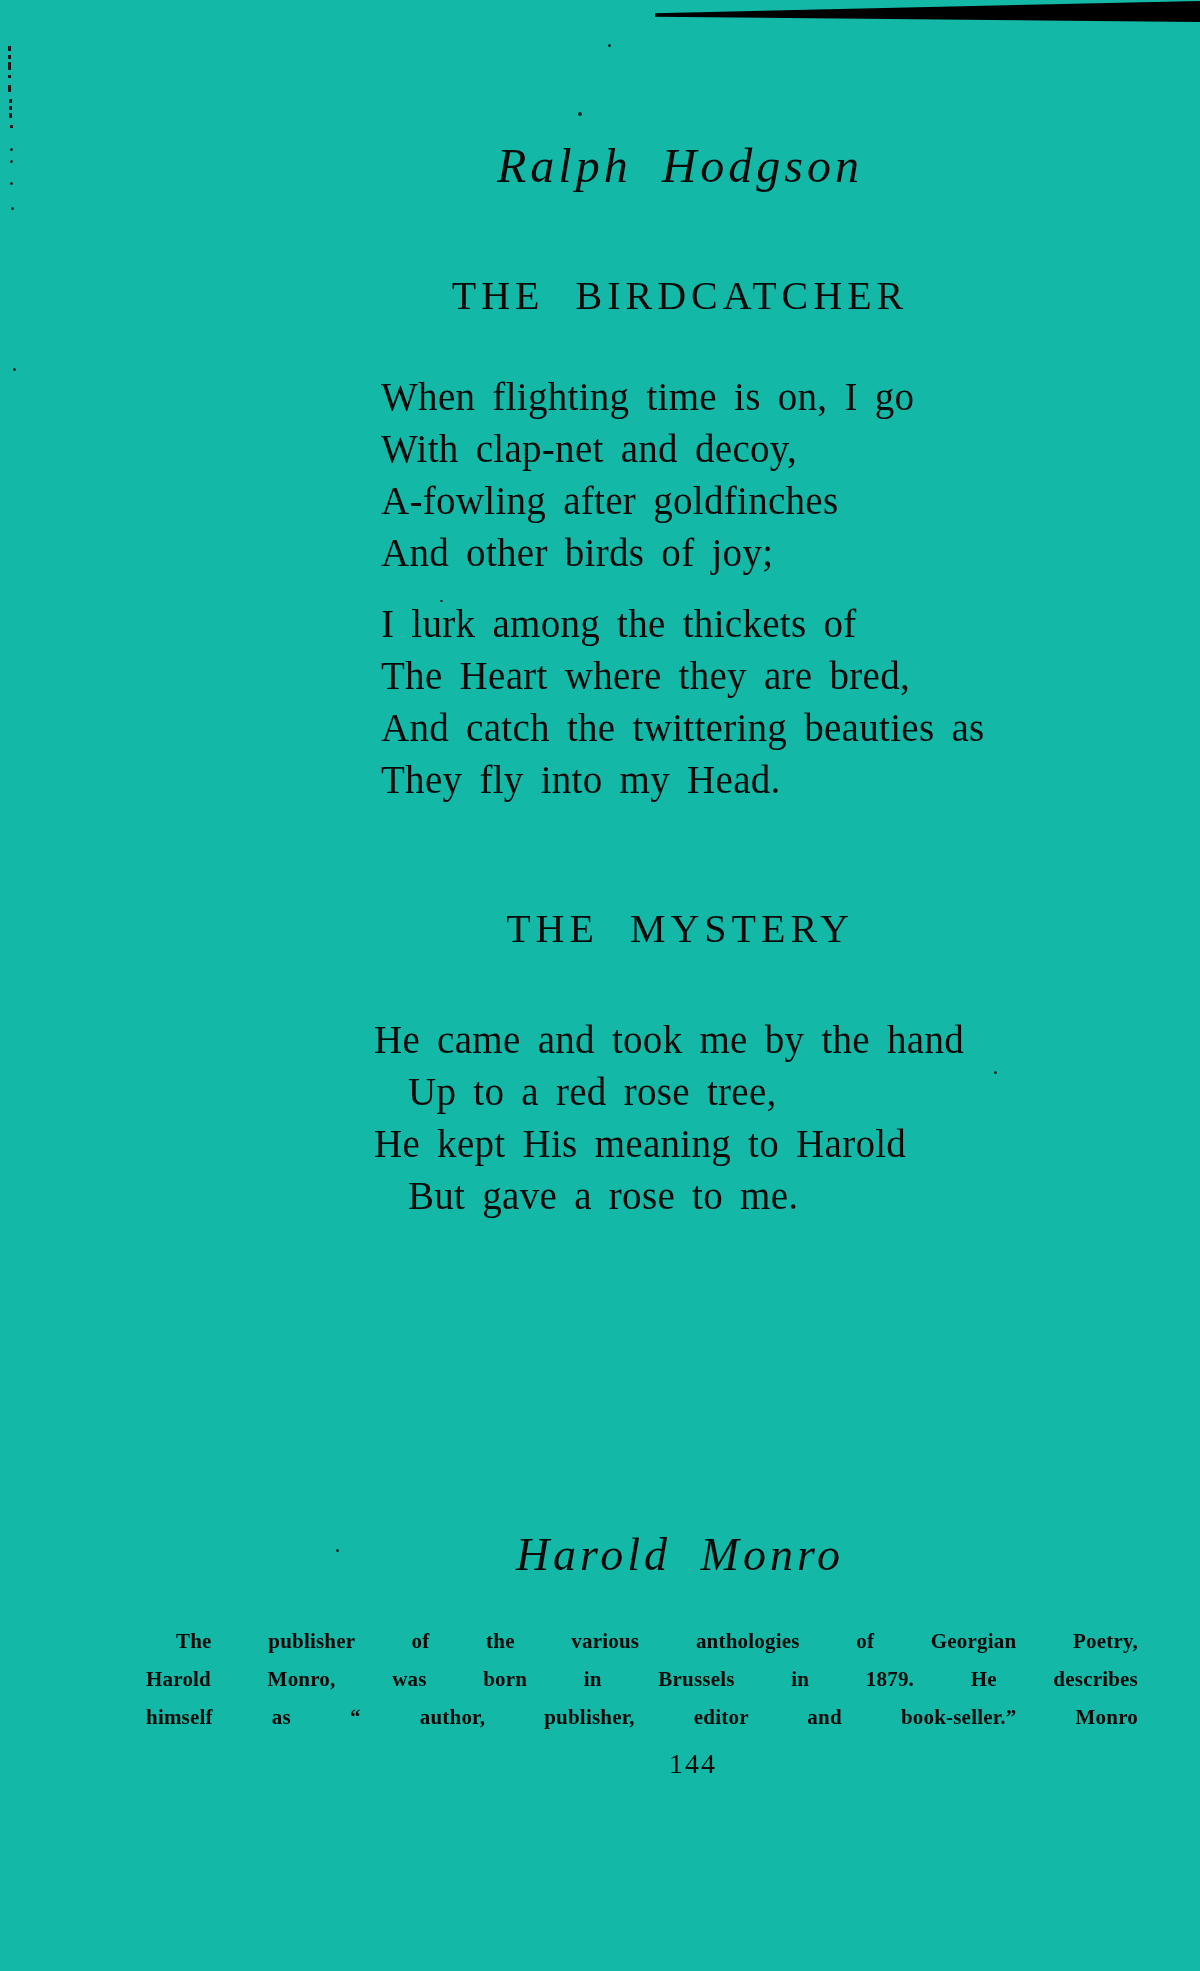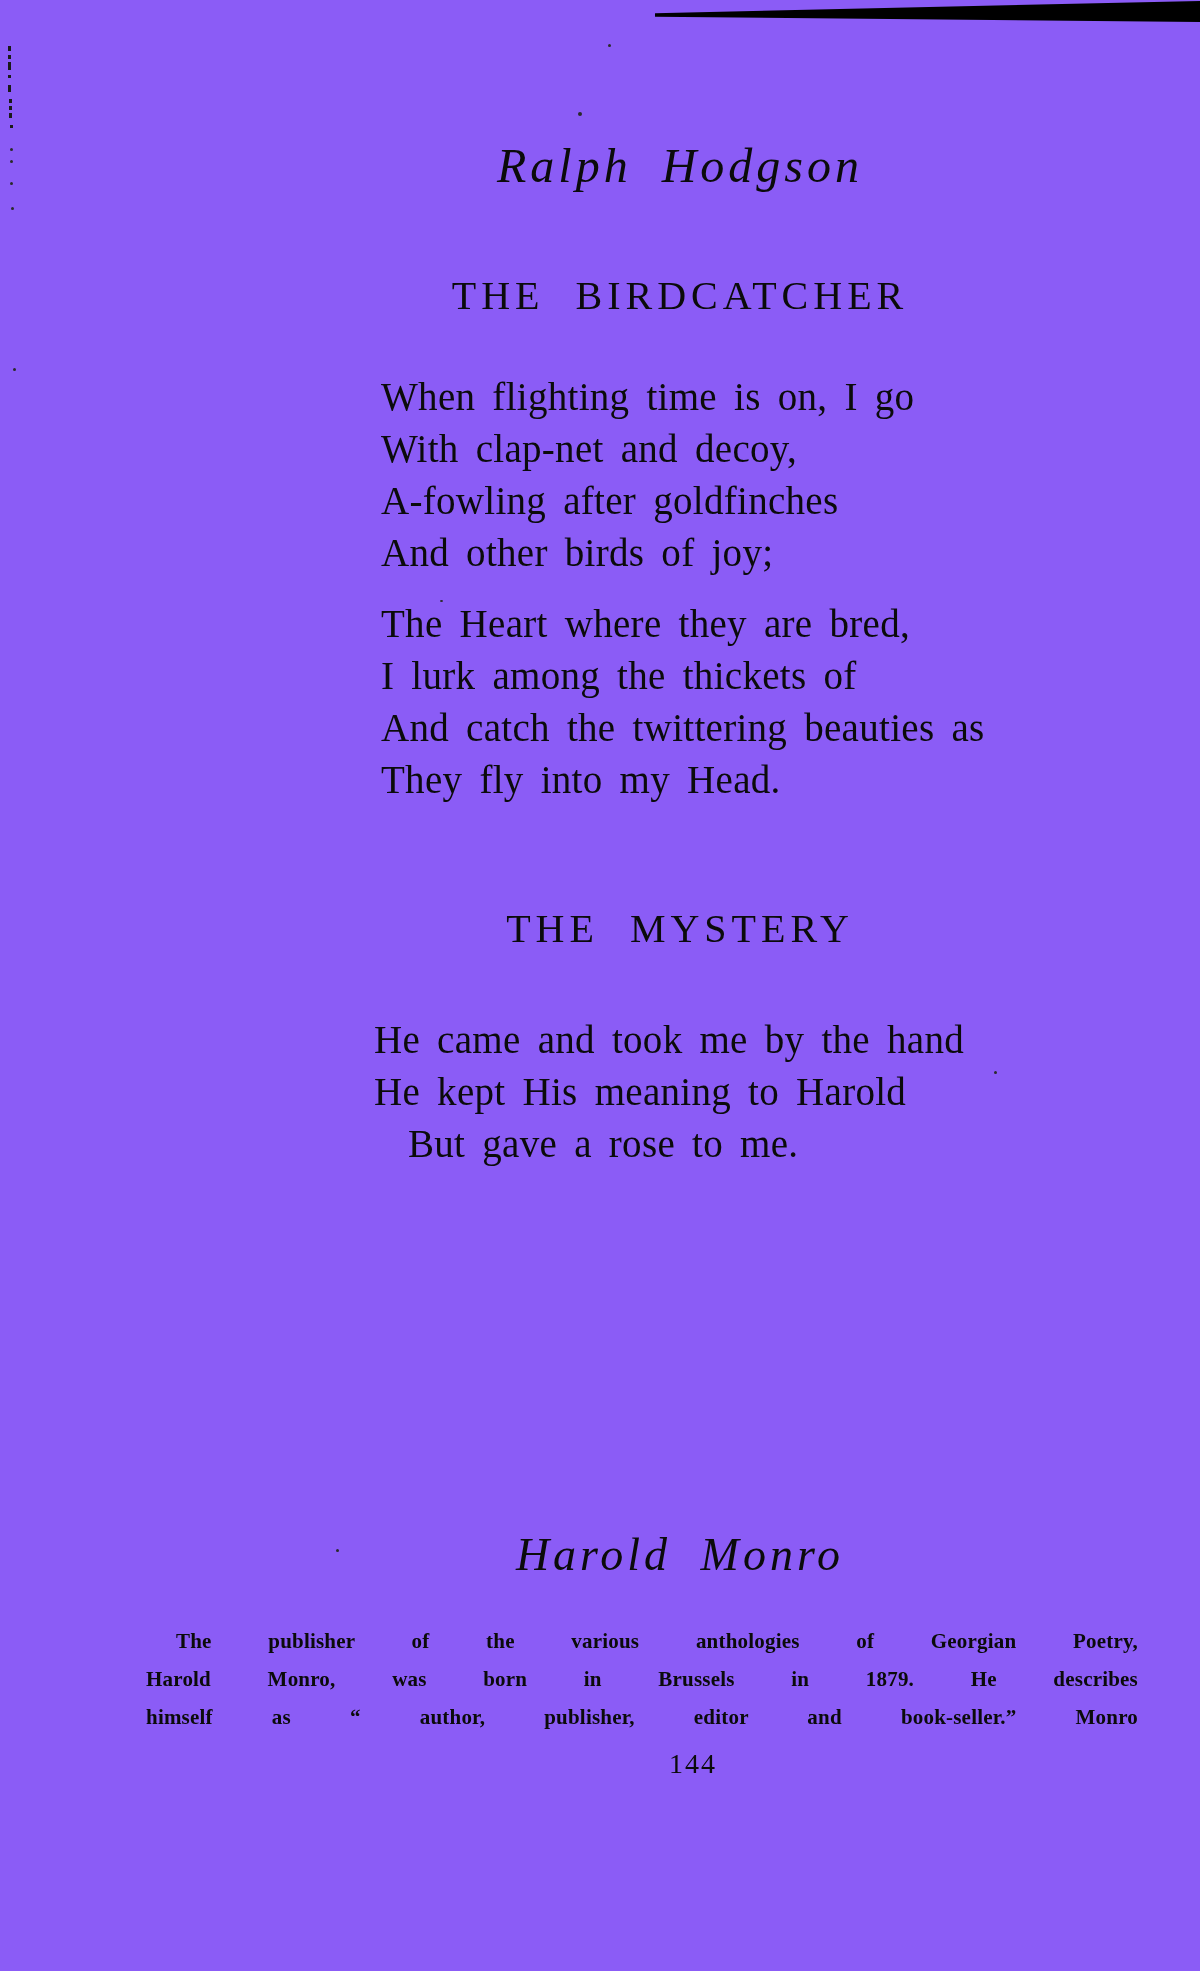--- a/index.html
+++ b/index.html
@@ -4,21 +4,21 @@
 <style>
   html, body {
     margin: 0;
     padding: 0;
     background: #ffffff;
   }
   .page {
     position: relative;
     width: 1200px;
     height: 1971px;
-    background: #8b5cf6;
+    background: #14b8a6;
     color: #0b0b0b;
     font-family: "Liberation Serif", "DejaVu Serif", serif;
     overflow: hidden;
   }
 
   
   .top-wedge {
     position: absolute;
     left: 655px;
     top: 0;
@@ -137,30 +137,31 @@
   <div class="poem-title t1">THE BIRDCATCHER</div>
 
   <div class="stanza s1a">
     <div>When flighting time is on, I go</div>
     <div>With clap-net and decoy,</div>
     <div>A-fowling after goldfinches</div>
     <div>And other birds of joy;</div>
   </div>
 
   <div class="stanza s1b">
+    <div>I lurk among the thickets of</div>
     <div>The Heart where they are bred,</div>
-    <div>I lurk among the thickets of</div>
     <div>And catch the twittering beauties as</div>
     <div>They fly into my Head.</div>
   </div>
 
   <div class="poem-title t2">THE MYSTERY</div>
 
   <div class="stanza s2a">
     <div>He came and took me by the hand</div>
+    <div class="indent">Up to a red rose tree,</div>
     <div>He kept His meaning to Harold</div>
     <div class="indent">But gave a rose to me.</div>
   </div>
 
 
   <div class="author-heading h2">Harold Monro</div>
 
   <div class="bio">
     <div class="bio-line first">The publisher of the various anthologies of Georgian Poetry,</div>
     <div class="bio-line">Harold Monro, was born in Brussels in 1879.  He describes</div>

